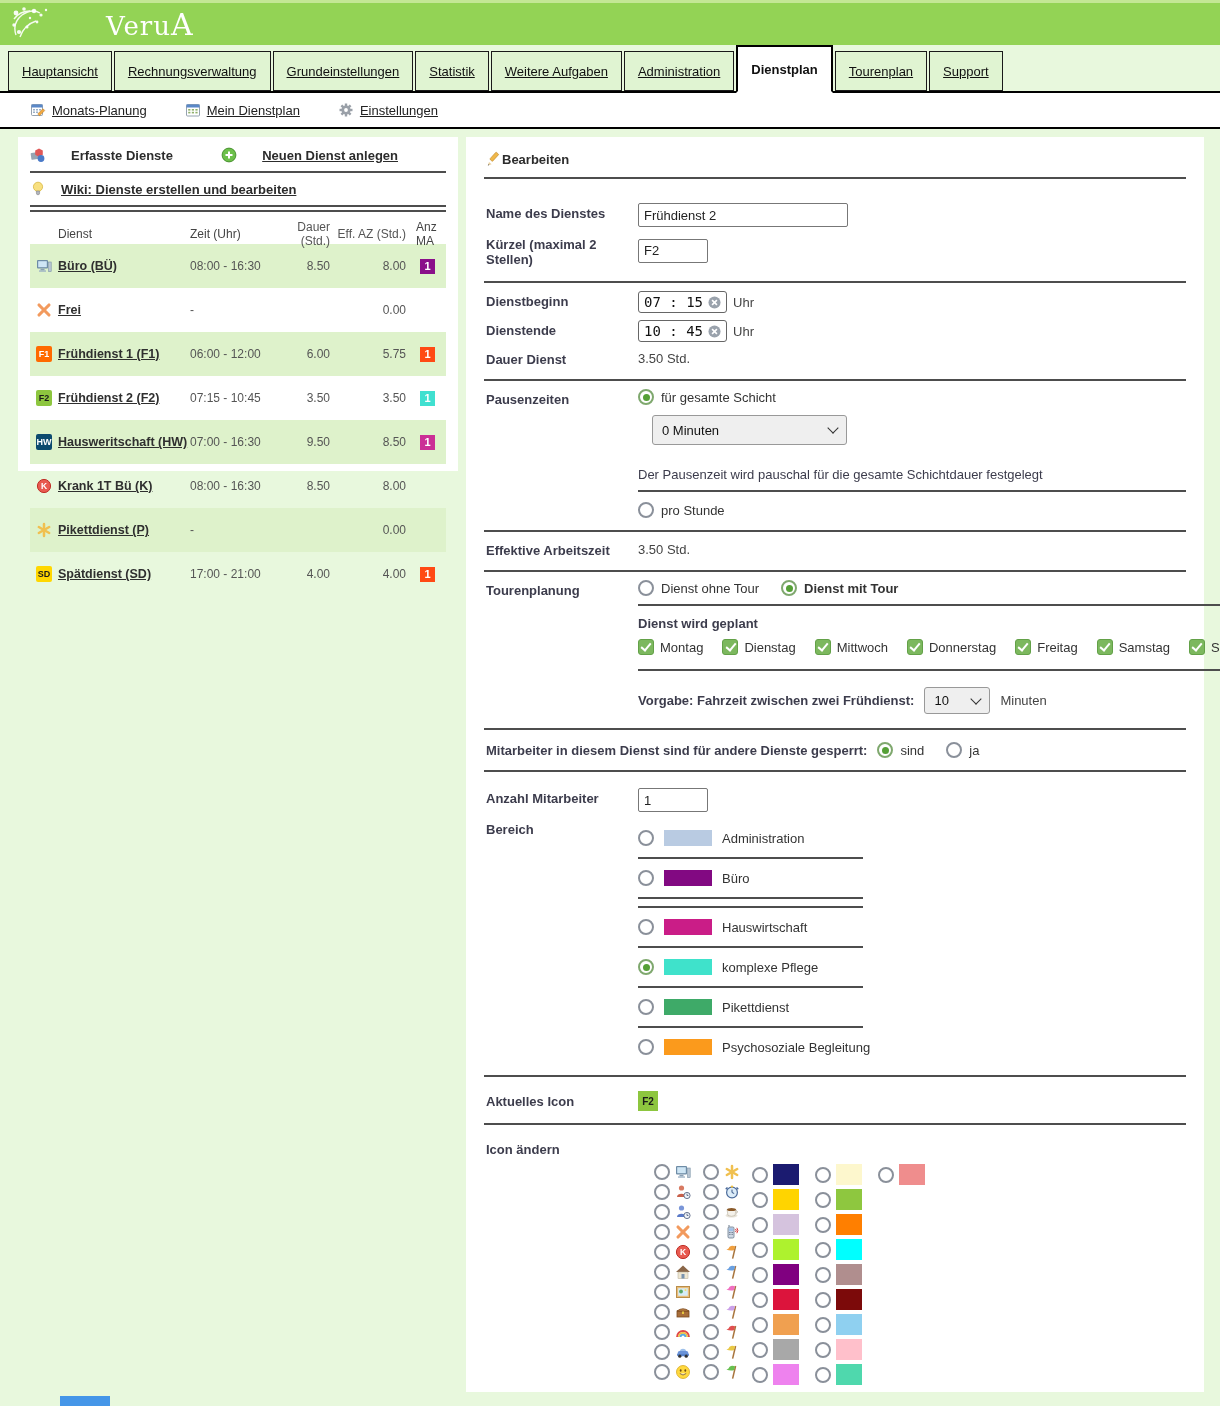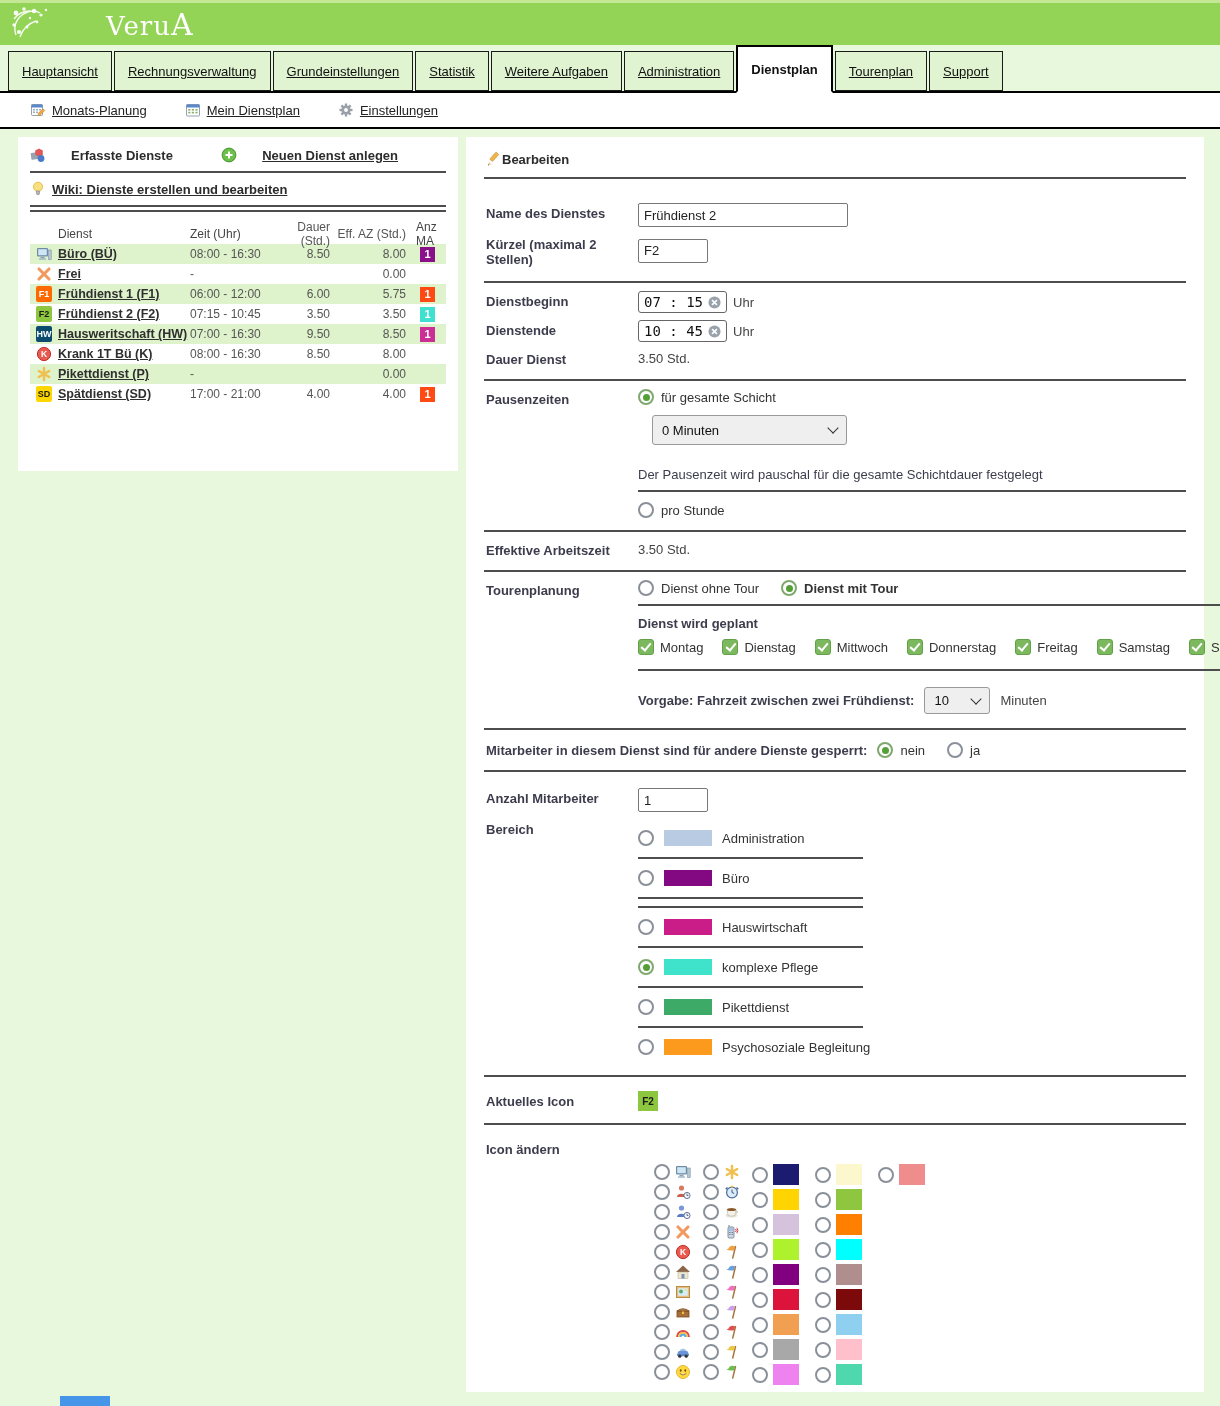--- a/index.html
+++ b/index.html
@@ -26,26 +26,26 @@
   
   .panel{position:absolute;background:#fff;}
   #left-panel{left:18px;top:137px;width:440px;height:334px;padding:10px 12px;box-sizing:border-box;}
   #right-panel{left:466px;top:137px;width:738px;height:1255px;padding:12px 18px;box-sizing:border-box;}
   .hr2{border-top:2px solid #4d4d4d;margin:8px 0;}
   .hrdbl{height:3px;border-top:2px solid #4d4d4d;border-bottom:2px solid #4d4d4d;margin:8px 0;}
   
   .lp-head{display:flex;justify-content:space-between;align-items:center;padding-right:48px;}
   .lp-title,.lp-link{display:flex;align-items:center;gap:25px;font-size:13px;font-weight:bold;color:#2c2c2c;}
   .lp-link span{text-decoration:underline;}
-  .wiki{display:flex;align-items:center;gap:6px;font-size:13px;font-weight:bold;margin:6px 0;}
+  .wiki{display:flex;align-items:center;gap:15px;font-size:13px;font-weight:bold;margin:6px 0;}
   .wiki span{text-decoration:underline;color:#2c2c2c;}
   .stable{font-size:12px;margin-top:4px;}
   .thead,.trow{display:grid;grid-template-columns:28px 132px 84px 62px 76px 34px;align-items:center;}
   .thead{height:24px;color:#444;}
-  .trow{height:20px;}
+  .trow{height:44px;}
   .trow:nth-child(odd){background:#def2cb;}
   .c-r{text-align:right;padding-right:6px;color:#555;}
   .c-z{color:#555;}
   .sname{font-weight:bold;text-decoration:underline;color:#2f2f2f;font-size:12.5px;}
   .sic{display:flex;align-items:center;justify-content:center;}
   .letter-icon{width:16px;height:16px;display:flex;align-items:center;justify-content:center;
        font-size:9px;font-weight:bold;border-radius:2px;}
   .badge{width:15px;height:15px;margin-left:8px;display:flex;align-items:center;justify-content:center;
        color:#fff;font-weight:bold;font-size:11px;}
   .badge:empty{display:none;}
@@ -506,21 +506,21 @@
         </div>
         <span class="fval">Minuten</span>
       </div>
     </div>
   </div>
   <div class="hr2"></div>
 
   <div class="frow" style="align-items:center;margin-top:12px;">
     <span class="bold13">Mitarbeiter in diesem Dienst sind für andere Dienste gesperrt:</span>
     <span class="rad sel" style="margin-left:10px;"></span>
-    <span class="radlbl">nein</span>
+    <span class="radlbl">sind</span>
     <span class="rad"></span>
     <span class="radlbl">ja</span>
   </div>
   <div class="hr2" style="margin-top:12px;"></div>
 
   <div class="frow" style="margin-top:16px;">
     <div class="flabel">Anzahl Mitarbeiter</div>
     <input class="txt" style="width: 58px;" value="1">
   </div>
 

